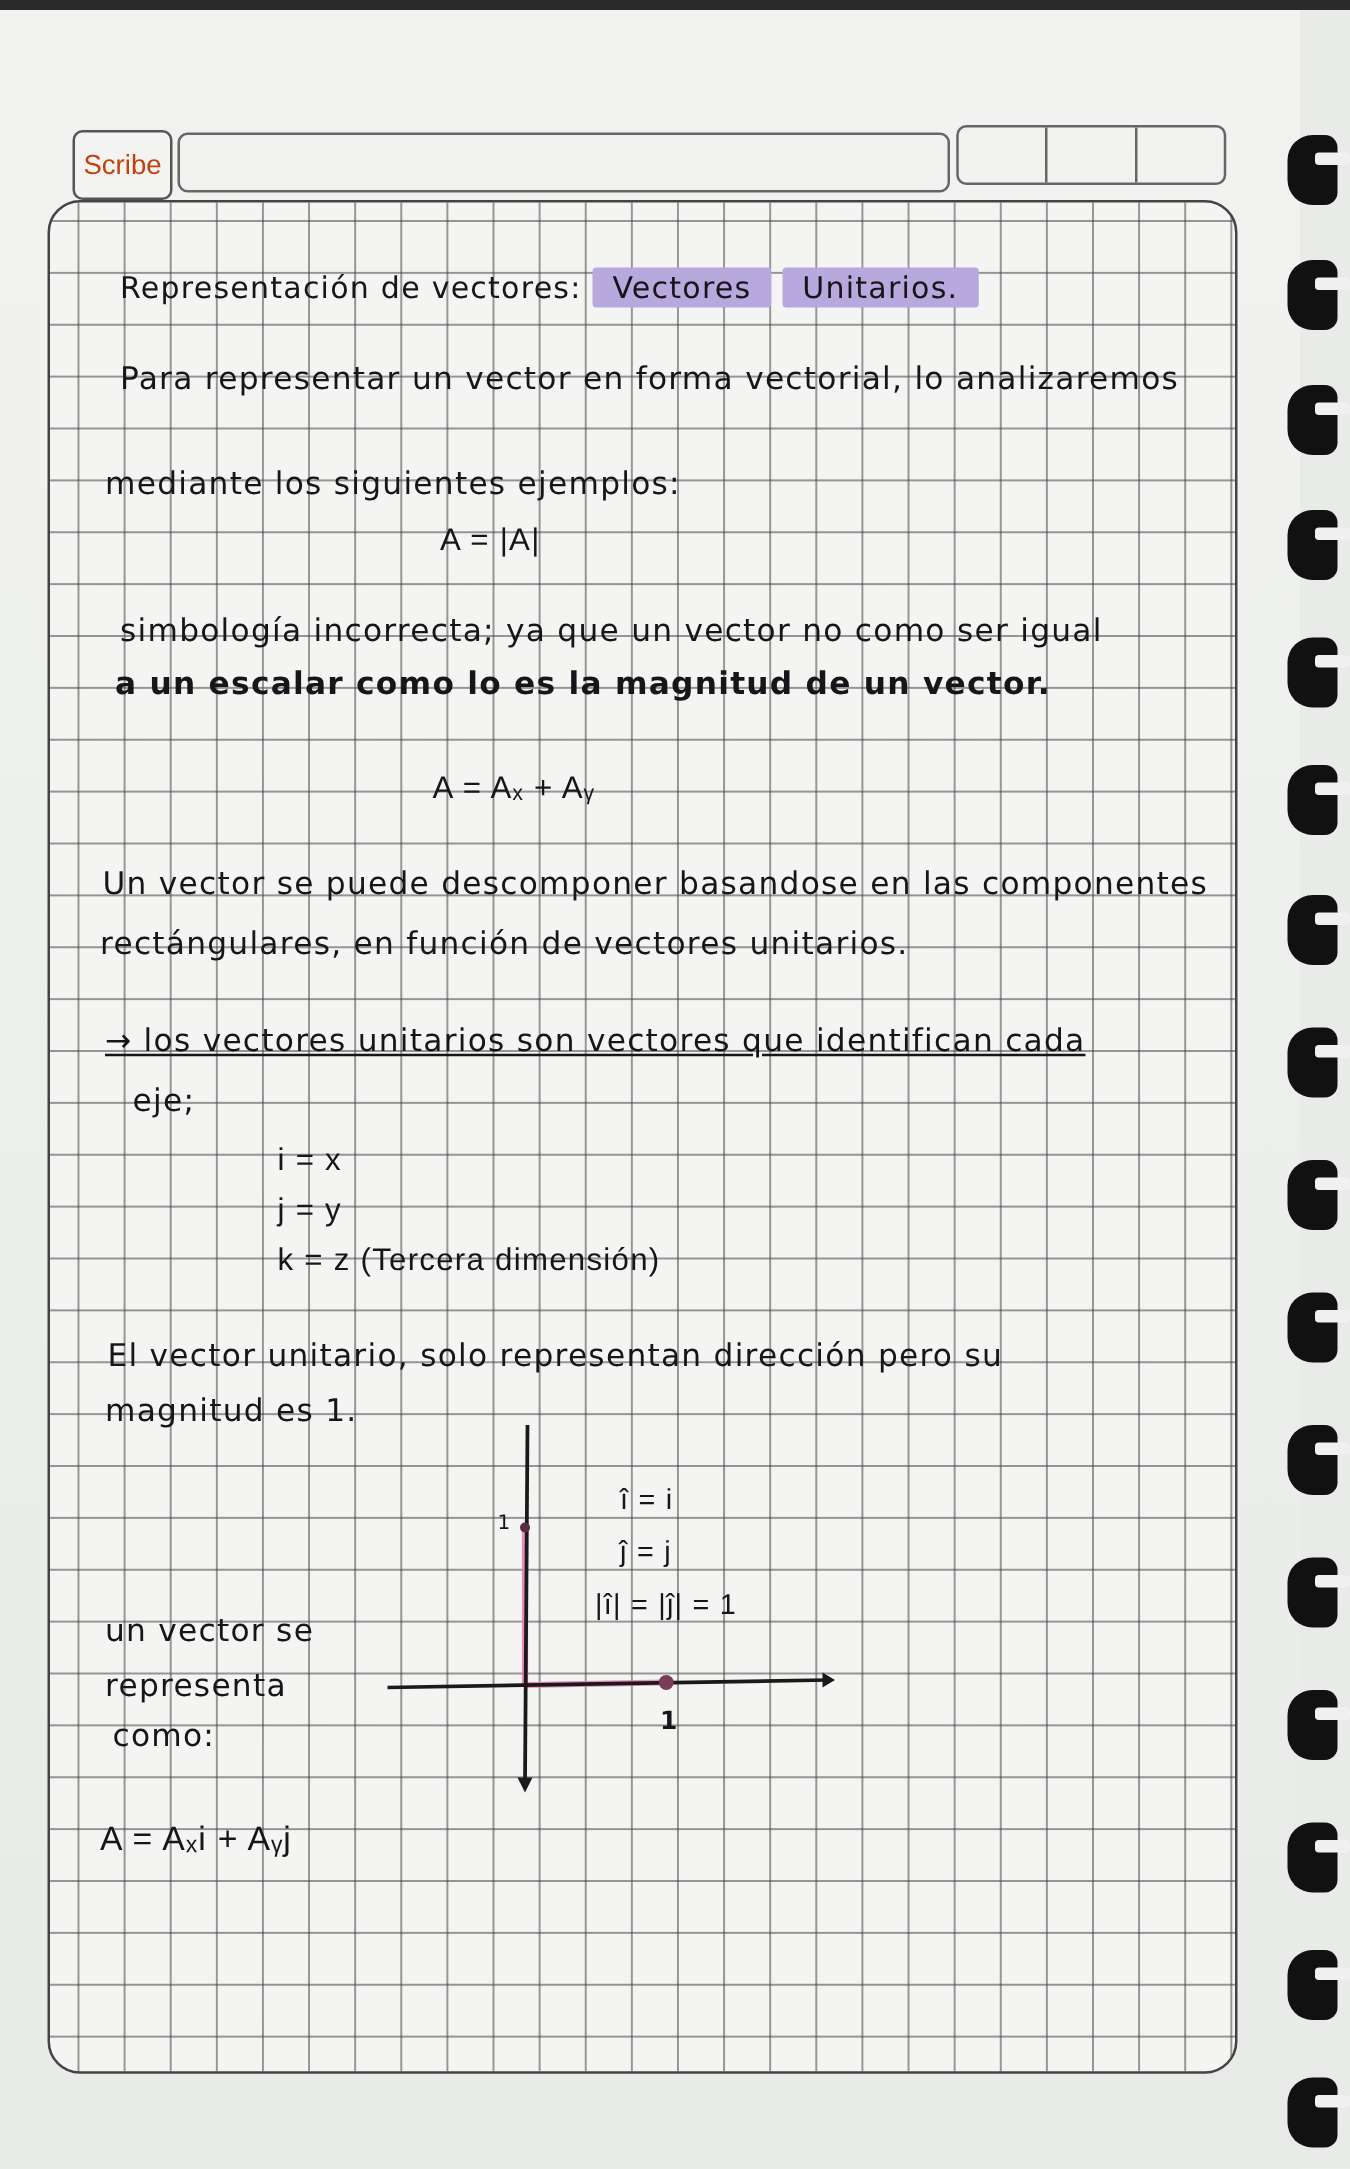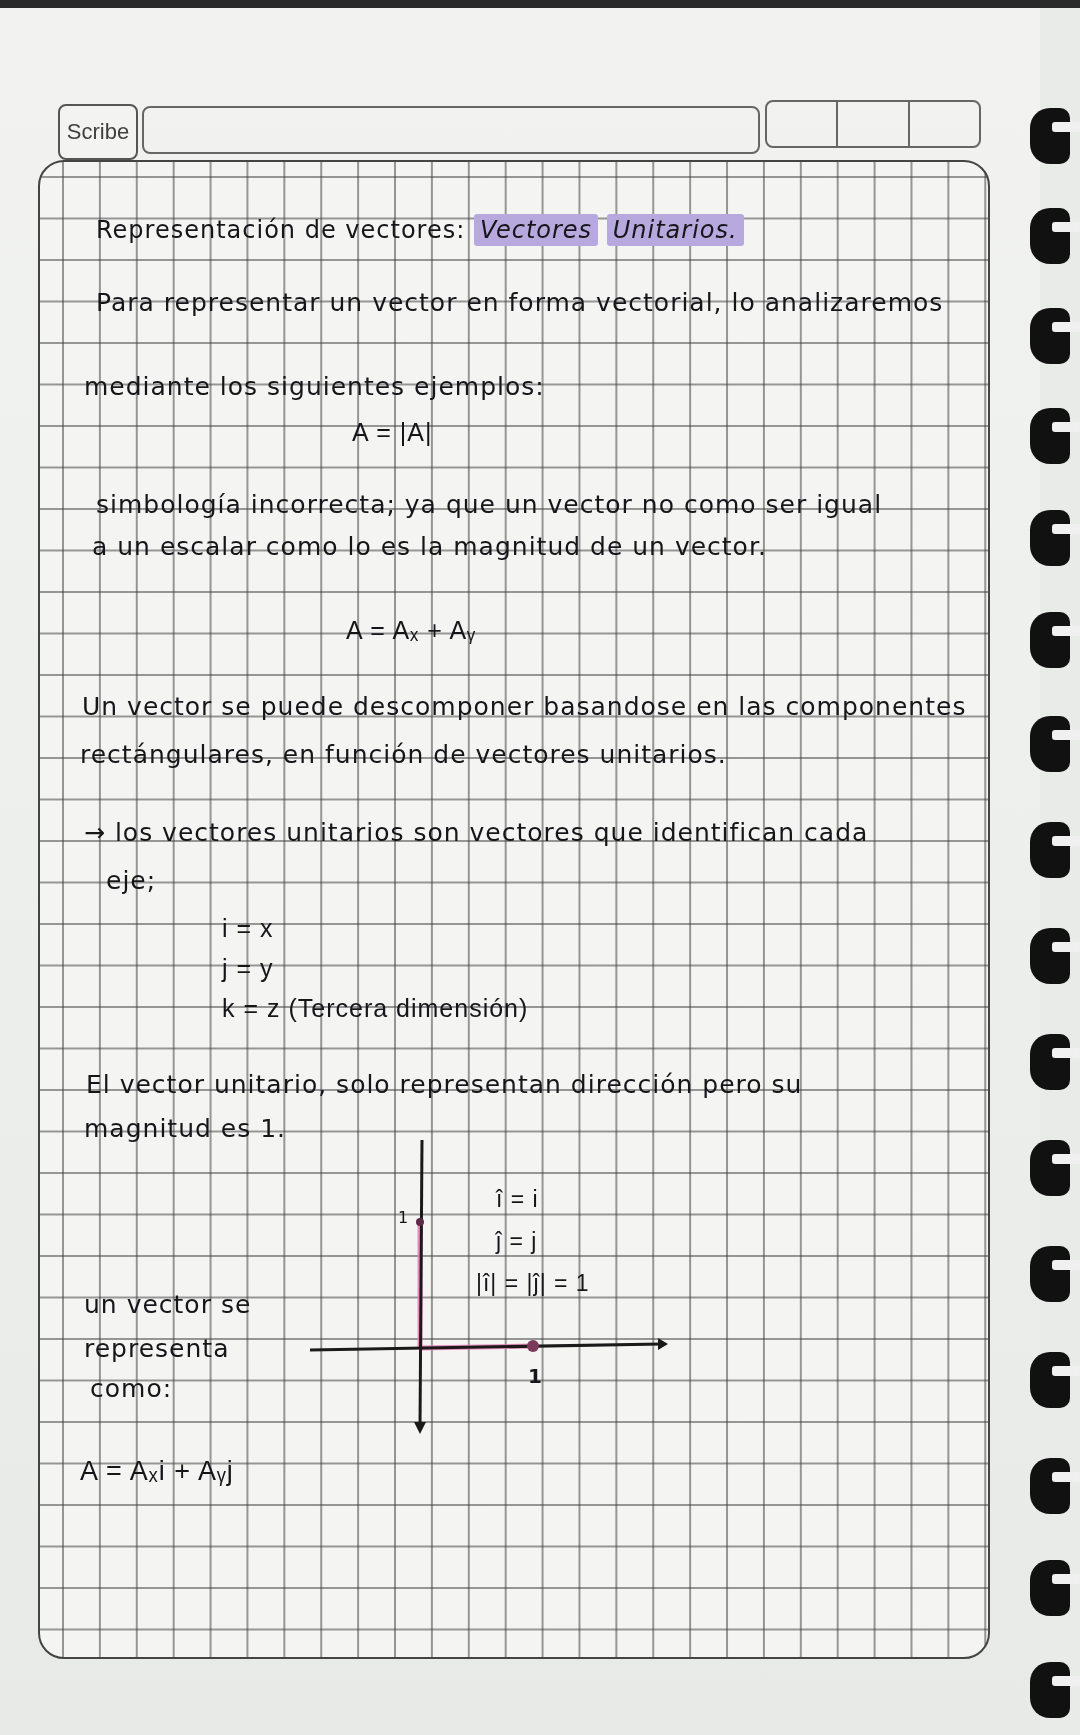--- a/index.html
+++ b/index.html
@@ -13,21 +13,21 @@
       background: linear-gradient(180deg, #f2f3f1 0%, #eef0ee 40%, #e8eae8 100%);
     }
     .top-shadow {
       position: absolute; left: 0; top: 0; width: 1080px; height: 8px;
       background: #2a2a2a;
     }
     .header-logo {
       position: absolute; left: 58px; top: 104px; width: 76px; height: 52px;
       border: 2px solid #555; border-radius: 8px;
       display: flex; align-items: center; justify-content: center;
-      font-family: "Liberation Sans", sans-serif; font-size: 22px; color: #404040;
+      font-family: "Liberation Sans", sans-serif; font-size: 22px; color: #c2410c;
       background: #f3f4f2;
     }
     .header-field {
       position: absolute; left: 142px; top: 106px; width: 614px; height: 44px;
       border: 2px solid #666; border-radius: 8px;
     }
     .header-boxes {
       position: absolute; left: 765px; top: 100px; width: 212px; height: 44px;
       border: 2px solid #666; border-radius: 8px; display: flex;
     }
@@ -44,21 +44,21 @@
       background-size: 36.9px 41.5px;
       background-position: 22px 14px;
     }
 
     .hand {
       position: absolute; font-family: "DejaVu Sans", sans-serif;
       color: #16161a; font-size: 25px; letter-spacing: 1px; white-space: nowrap;
       font-weight: normal;
     }
     .hl {
-      background: #b7a8dd; padding: 2px 6px; border-radius: 3px; font-style: italic;
+      background: #b7a8dd; padding: 2px 16px; border-radius: 3px;
     }
     .math { font-family: Liberation Sans, sans-serif; }
 
     .spiral {
       position: absolute; left: 1030px; width: 50px; height: 58px;
     }
     .spiral .ring {
       position: absolute; left: 0; top: 0; width: 40px; height: 56px;
       background: #111; border-radius: 20px 10px 10px 20px;
     }
@@ -90,27 +90,27 @@
     <span>Representación de vectores:</span>
     <span class="hl">Vectores</span>
     <span class="hl">Unitarios.</span>
   </div>
 
   <div class="hand" style="left:96px; top:288px;">Para representar un vector en forma vectorial, lo analizaremos</div>
   <div class="hand" style="left:84px; top:336px;margin-top:36px;">mediante los siguientes ejemplos:</div>
   <div class="hand math" style="left:352px; top:418px;">A = |A|</div>
 
   <div class="hand" style="left:96px; top:490px;">simbología incorrecta; ya que un vector no como ser igual</div>
-  <div class="hand" style="left:92px; top:532px;">a un escalar como lo es la magnitud de un vector.</div>
+  <div class="hand" style="left:92px; top:532px;font-weight:bold;">a un escalar como lo es la magnitud de un vector.</div>
   <div class="hand math" style="left:346px; top:616px;">A = Aₓ + Aᵧ</div>
 
   <div class="hand" style="left:80px; top:740px;">rectángulares, en función de vectores unitarios.</div>
   <div class="hand" style="left:82px; top:692px;">Un vector se puede descomponer basandose en las componentes</div>
 
-  <div class="hand" style="left:84px; top:818px;">→ los vectores unitarios son vectores que identifican cada</div>
+  <div class="hand" style="left:84px; top:818px;text-decoration:underline;">→ los vectores unitarios son vectores que identifican cada</div>
   <div class="hand" style="left:106px; top:866px;">eje;</div>
   <div class="hand math" style="left:222px; top:914px;">i = x</div>
   <div class="hand math" style="left:222px; top:954px;">j = y</div>
   <div class="hand math" style="left:222px; top:994px;">k = z (Tercera dimensión)</div>
 
   <div class="hand" style="left:86px; top:1070px;">El vector unitario, solo representan dirección pero su</div>
   <div class="hand" style="left:84px; top:1114px;">magnitud es 1.</div>
 
   <div class="hand" style="left:84px; top:1290px;">un vector se</div>
   <div class="hand" style="left:84px; top:1334px;">representa</div>

